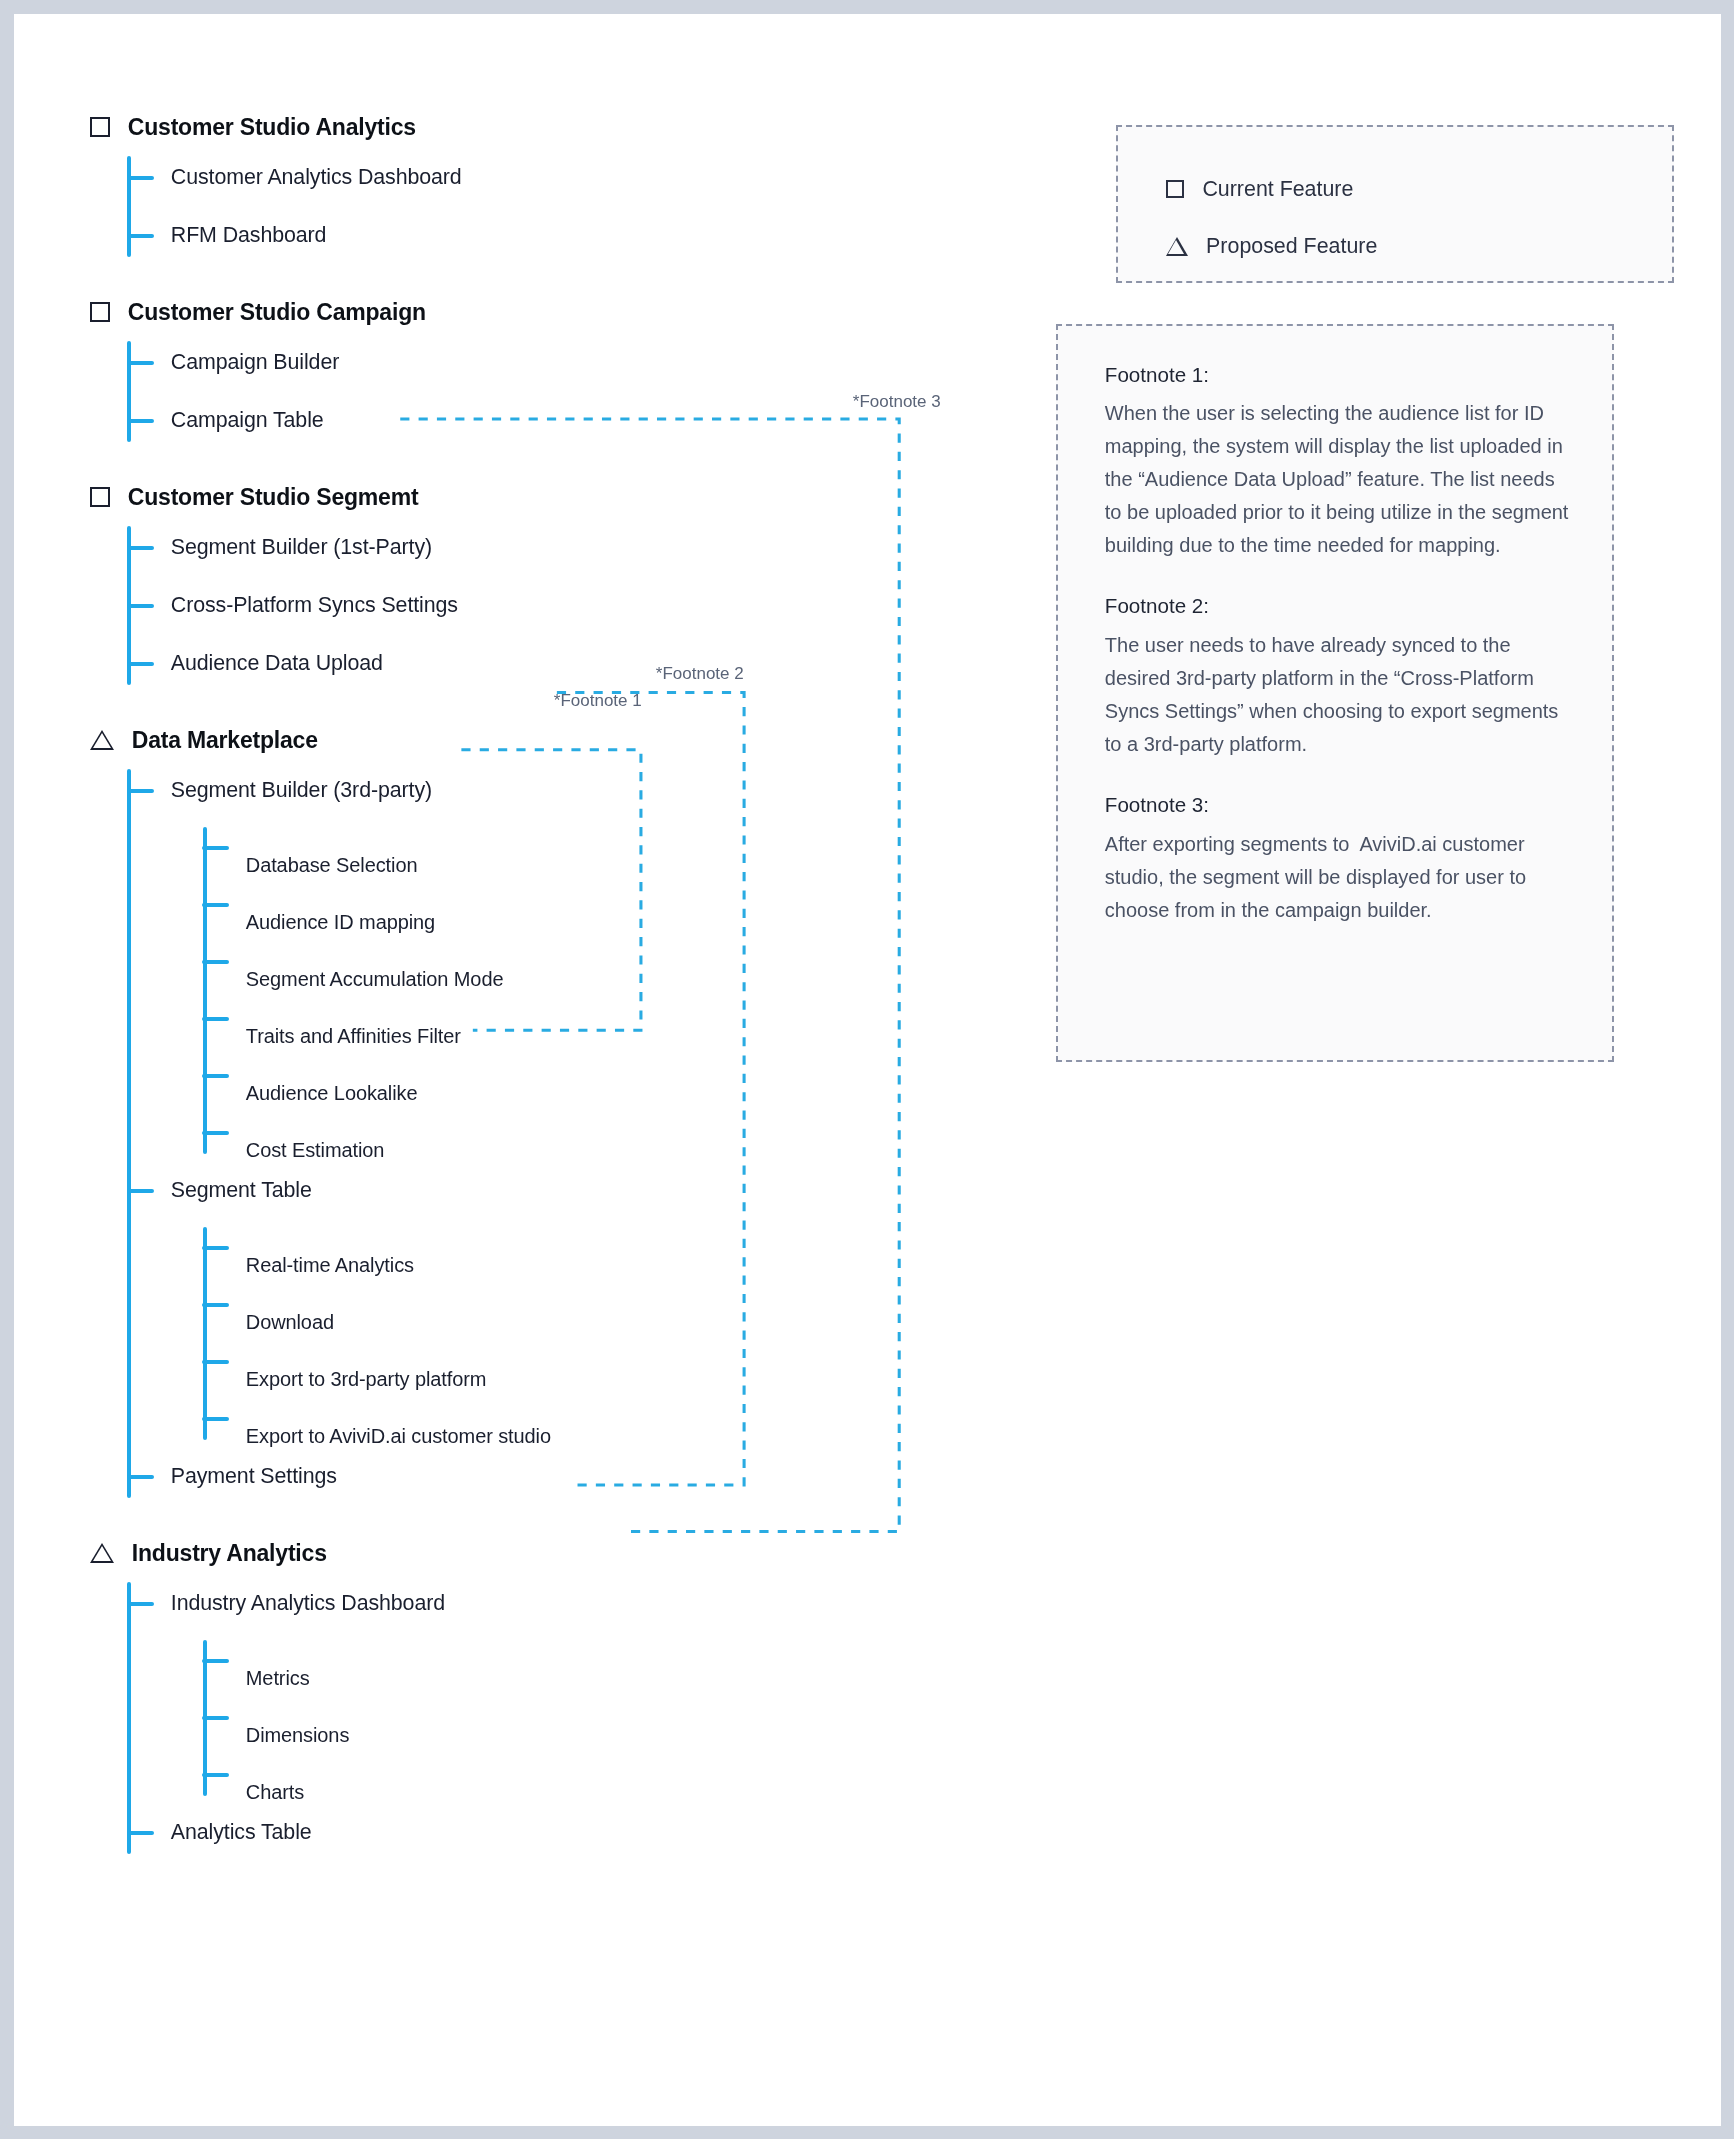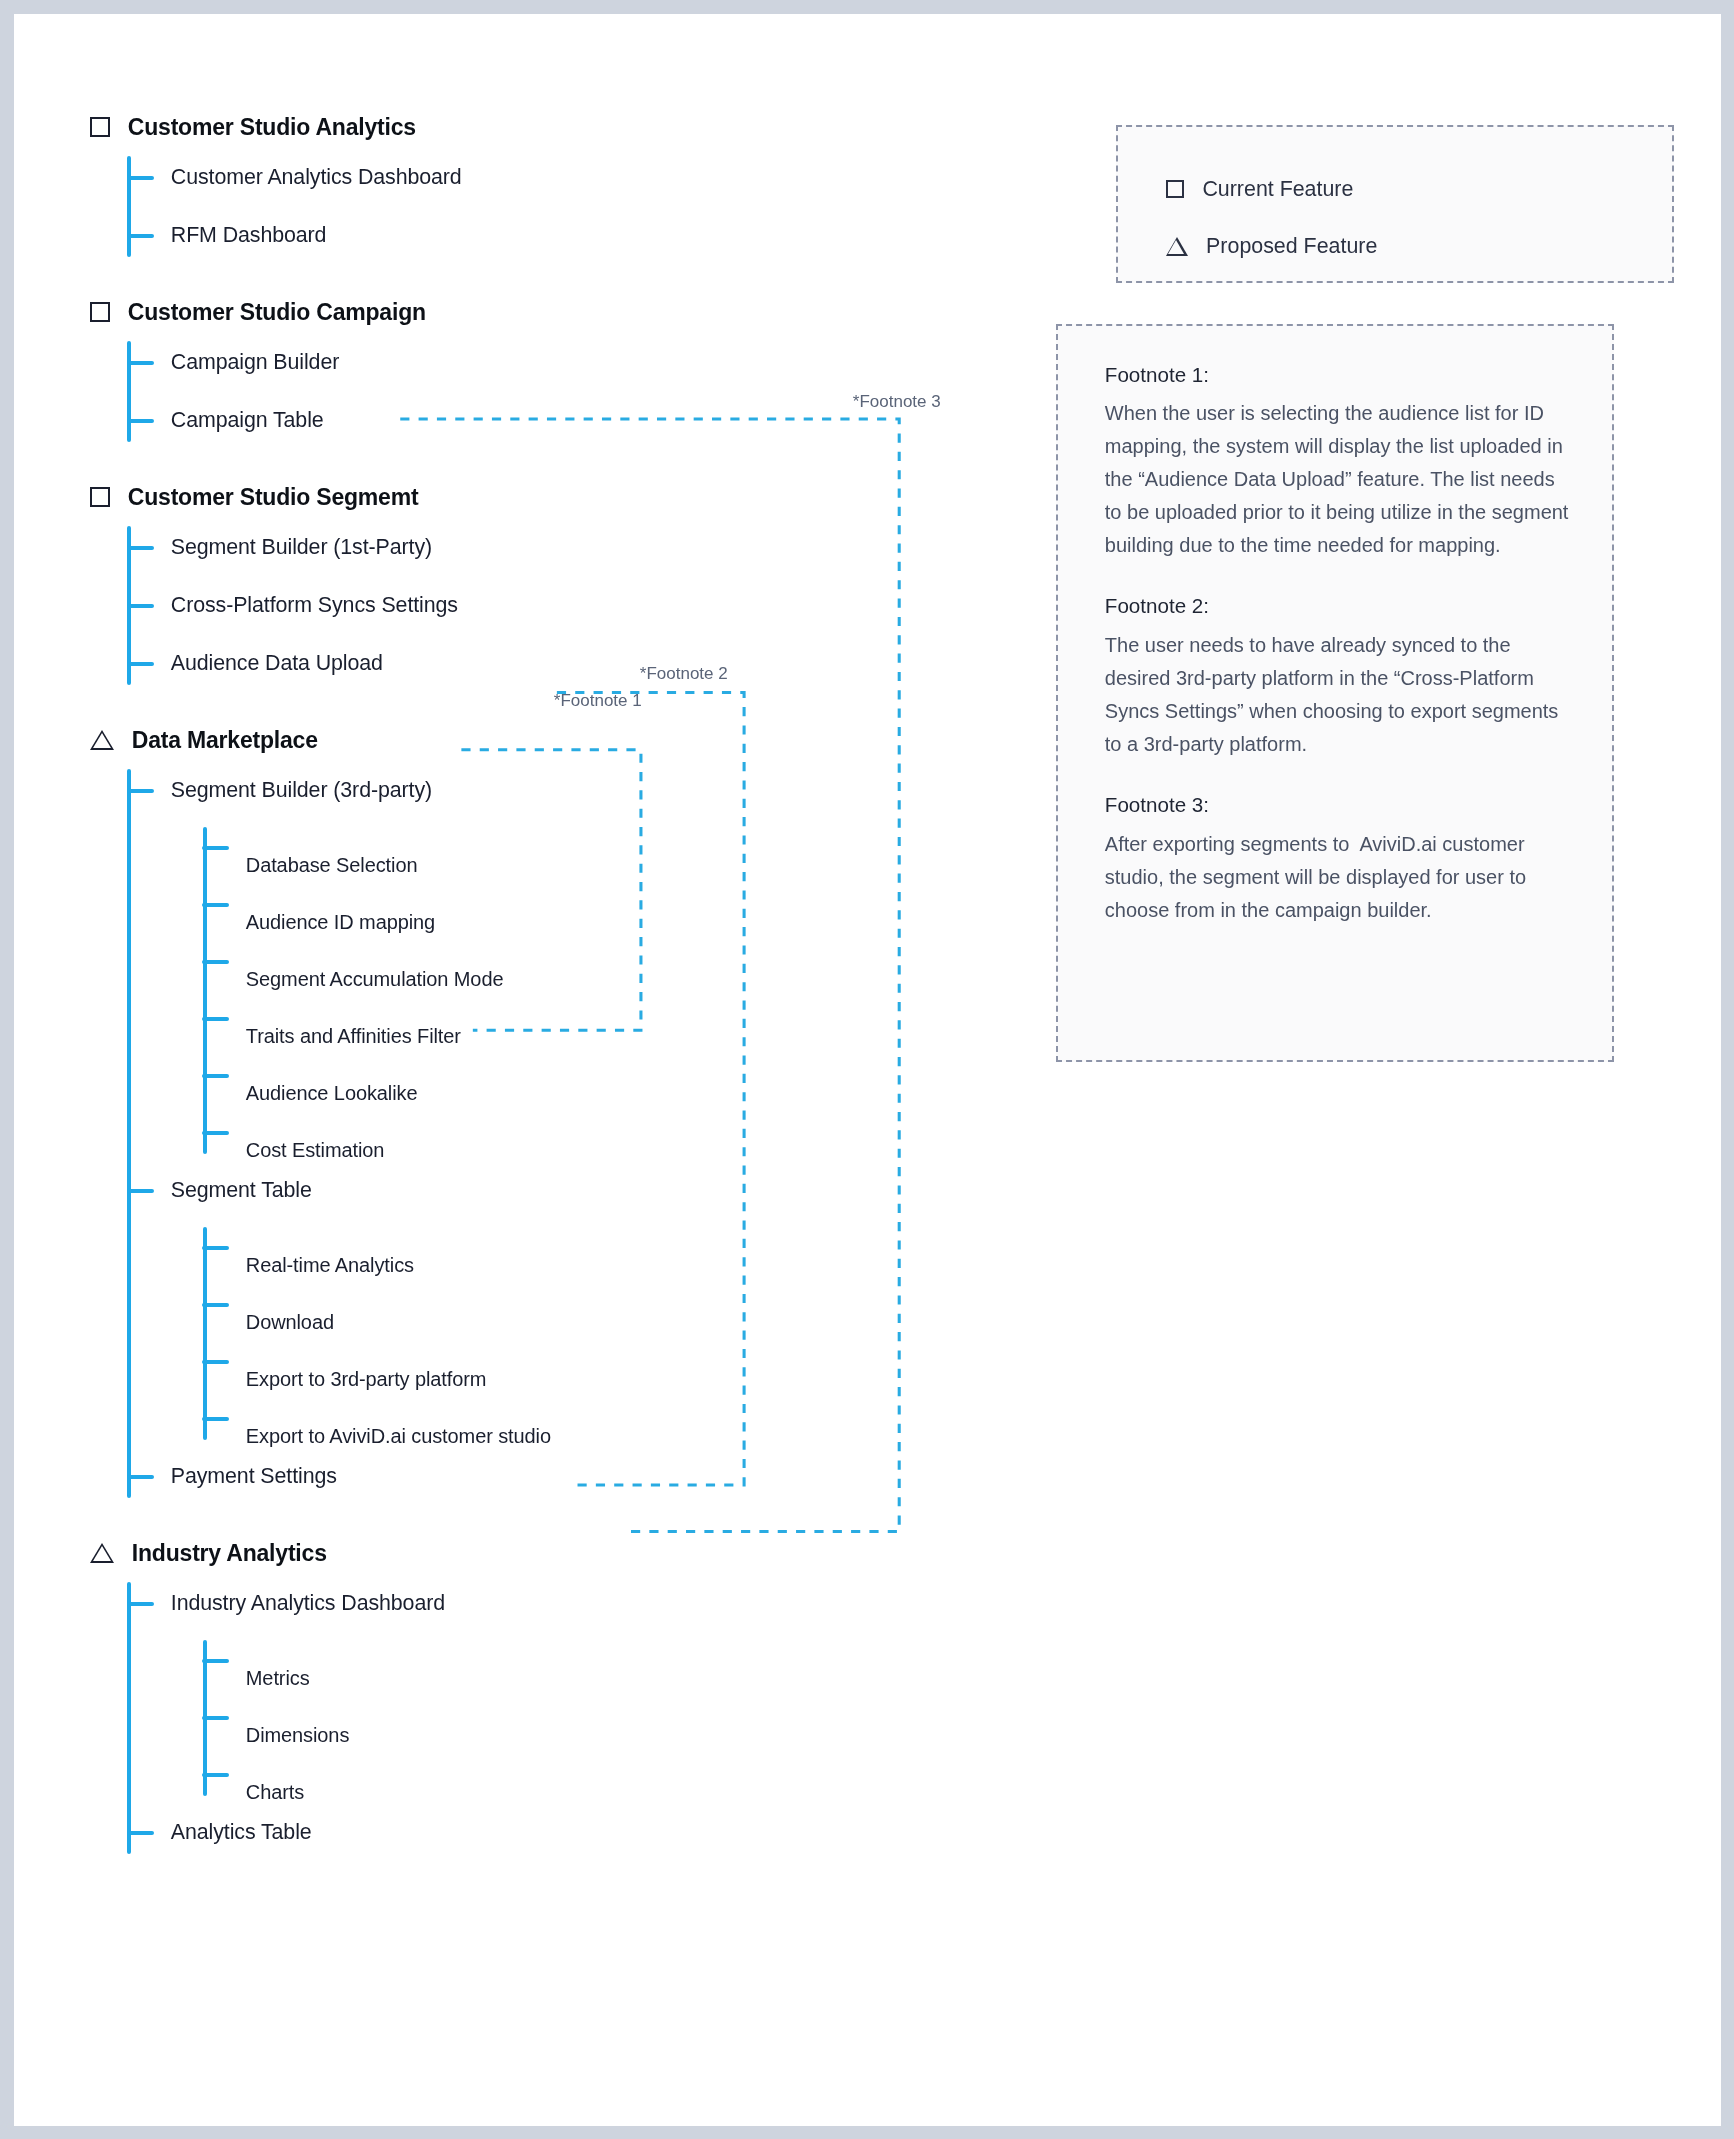--- a/index.html
+++ b/index.html
@@ -221,21 +221,21 @@
 
       <path d="M 505 530 L 1158 530 L 1158 1986 L 805 1986" stroke-dasharray="12 12"></path>
 
       <path d="M 710 888 L 955 888 L 955 1925 L 728 1925" stroke-dasharray="12 12"></path>
 
       <path d="M 585 963 L 820 963 L 820 1330 L 600 1330" stroke-dasharray="12 12"></path>
     </g>
   </svg>
 
   <div class="fn-tag" style="left:802px; top:378px;margin-left:37px;">*Footnote 3</div>
-  <div class="fn-tag" style="left:626px; top:650px;">*Footnote 2</div>
+  <div class="fn-tag" style="left:642px; top:650px;">*Footnote 2</div>
   <div class="fn-tag" style="left:540px; top:677px;">*Footnote 1</div>
 
   <div id="tree">
 
     <div class="group">
       <div class="group-head">
         <span class="glyph-square"></span>
         <span class="group-title">Customer Studio Analytics</span>
       </div>
       <div class="branches">

